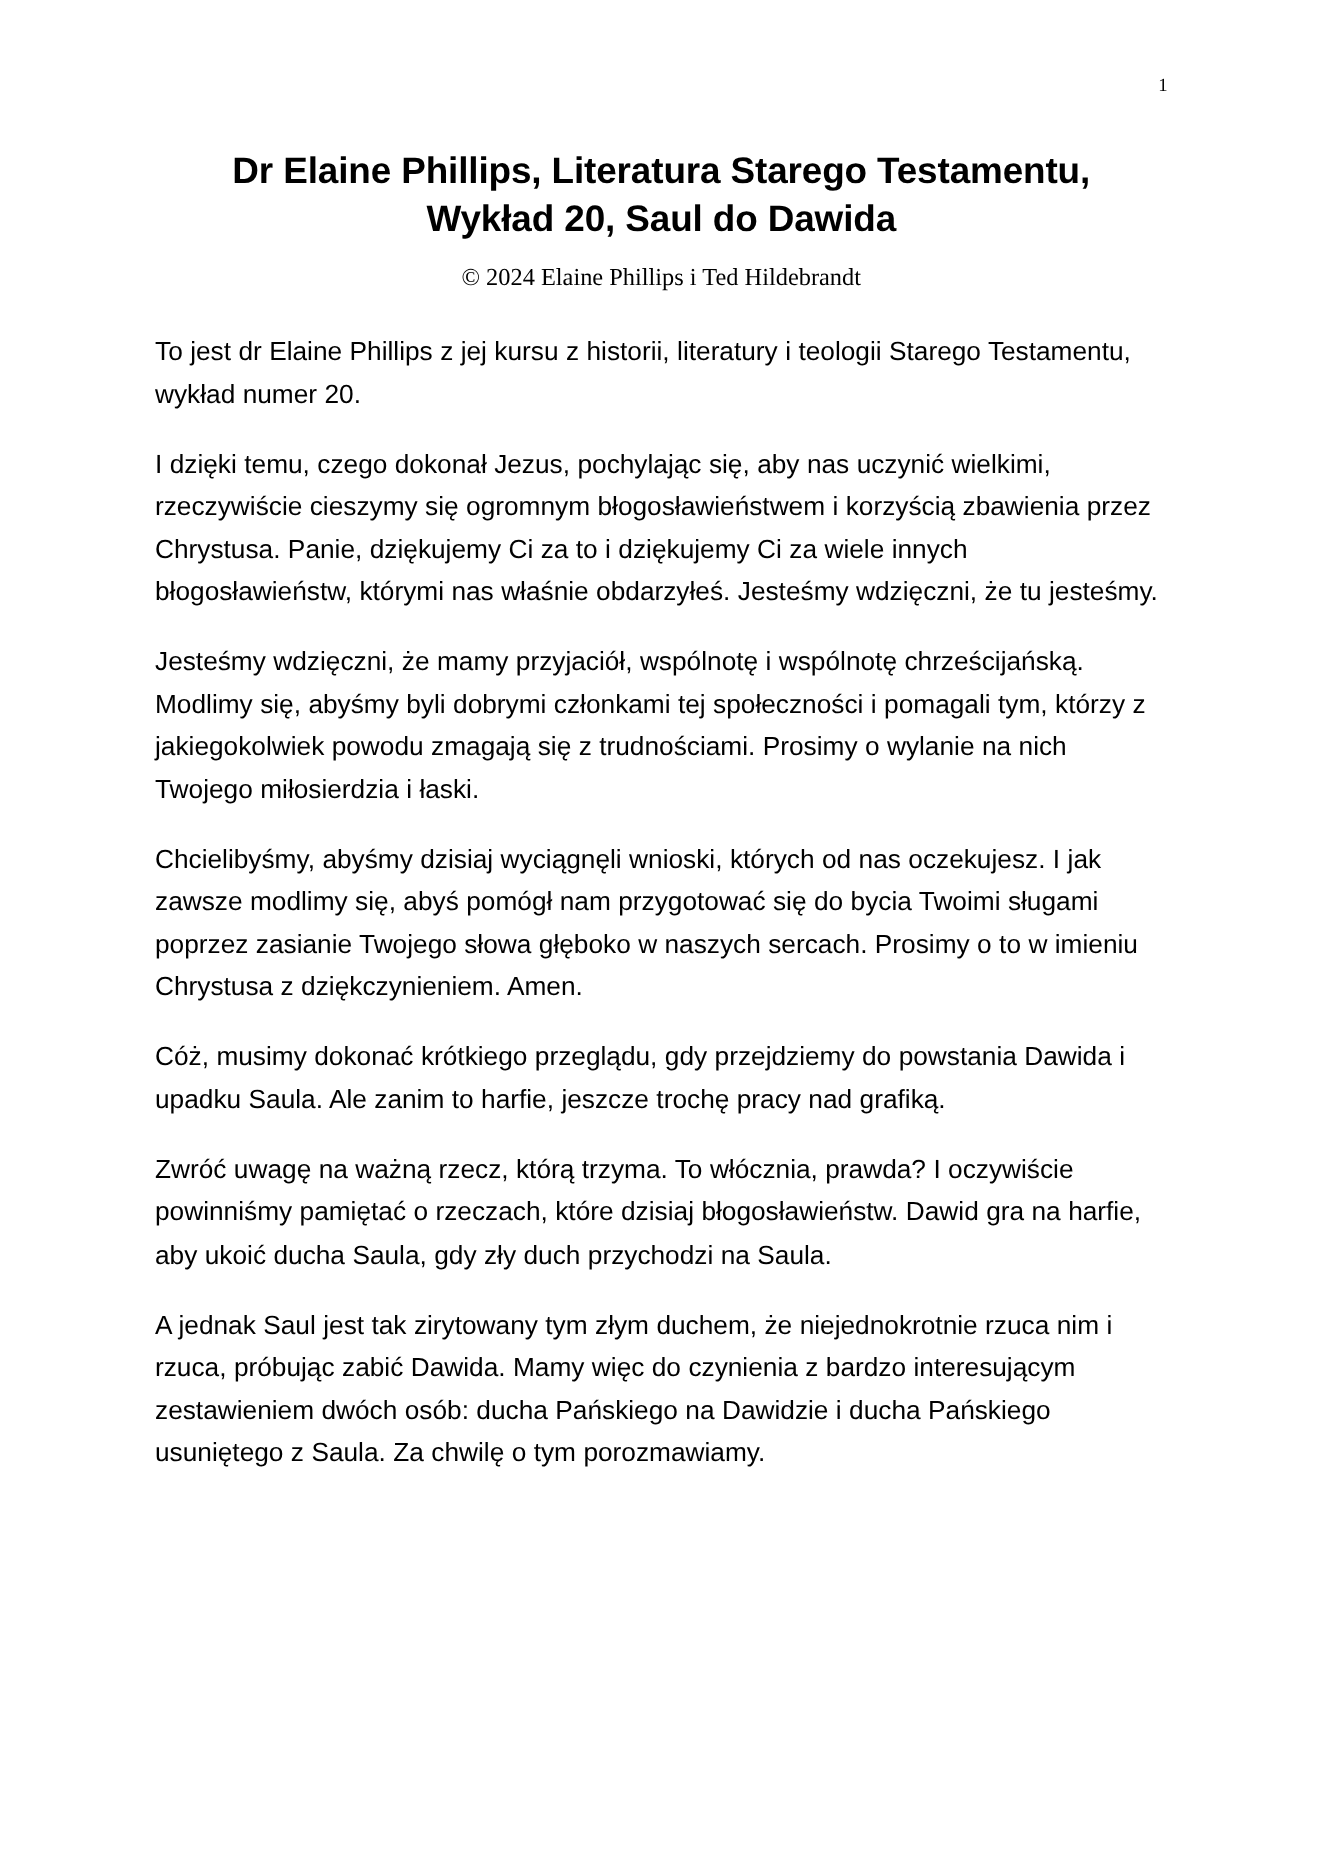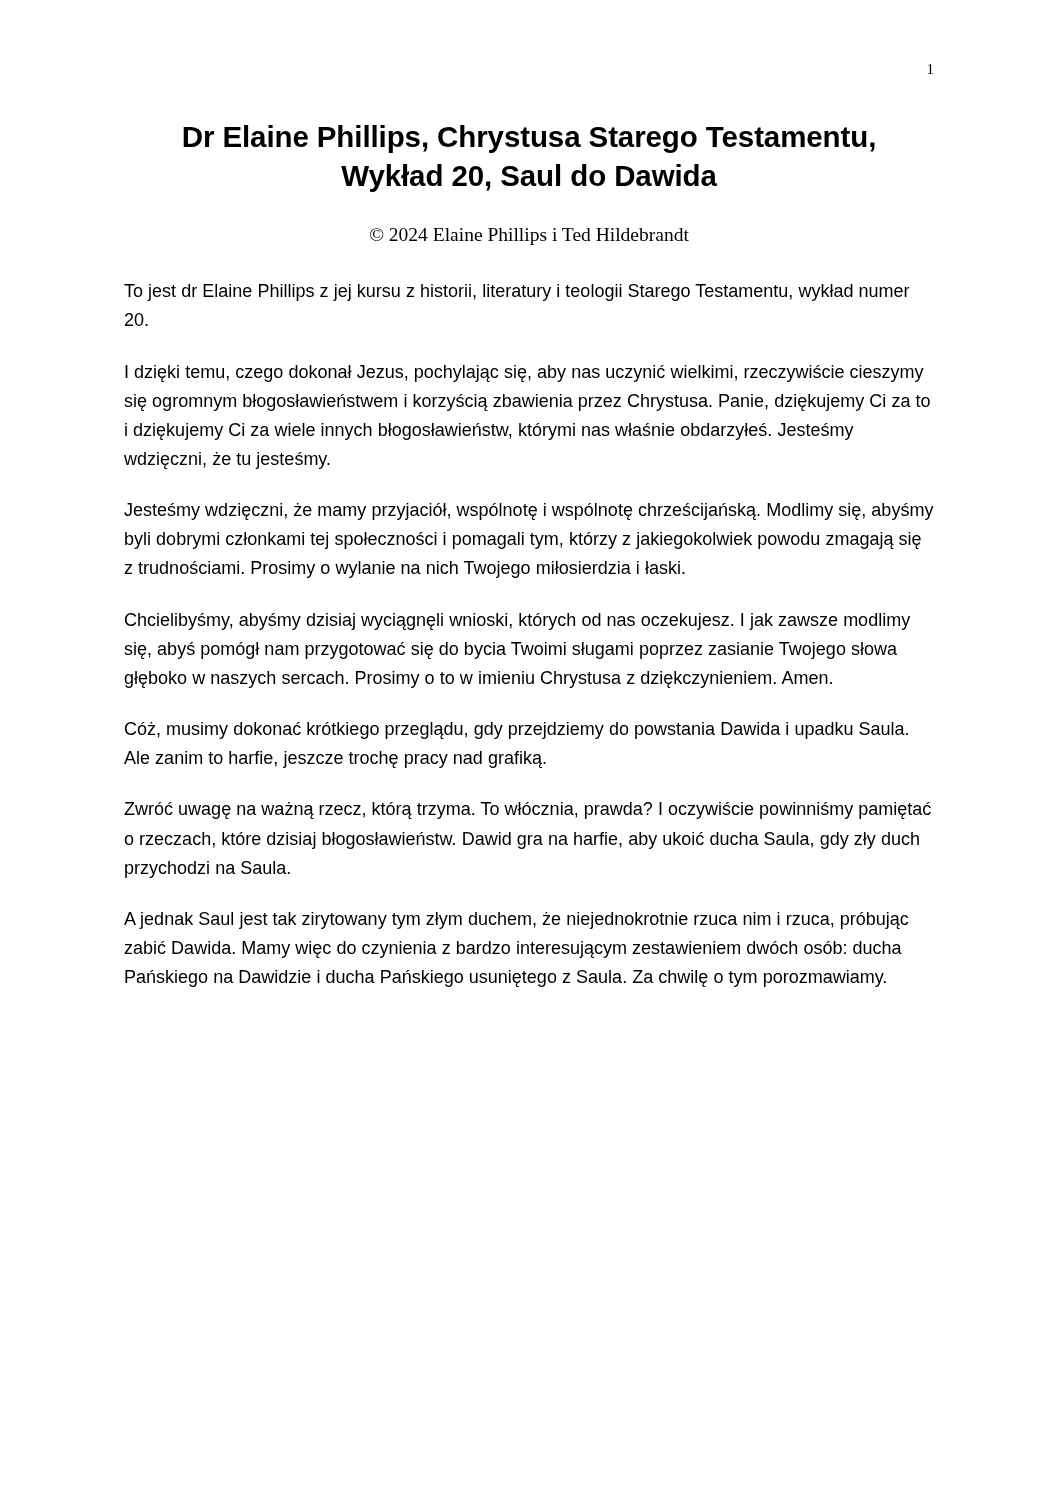--- a/index.html
+++ b/index.html
@@ -41,46 +41,46 @@
     font-size: 29.5px;
     line-height: 1.32;
     letter-spacing: -0.1px;
     margin: 0;
     padding: 0 18px;
   }
   .copyright {
     font-family: "Liberation Serif", serif;
     font-size: 19.5px;
     line-height: 1.3;
-    margin-top: 26px;
+    margin-top: 14px;
   }
   .body-text {
     margin-top: 30px;
   }
   .para {
     font-family: "Liberation Sans", sans-serif;
-    font-size: 18px;
+    font-size: 21px;
     line-height: 1.62;
     margin: 0 0 22px 0;
     text-align: left;
     word-spacing: 0.1px;
   }
   .para:last-child {
     margin-bottom: 0;
   }
 </style>
 </head>
 <body>
 
 <div class="page">
 
   <div class="page-number">1</div>
 
   <div class="title-block">
-    <h1 class="doc-title">Dr Elaine Phillips, Chrystusa Starego Testamentu, Wykład 20, Saul do Dawida</h1>
+    <h1 class="doc-title">Dr Elaine Phillips, Literatura Starego Testamentu, Wykład 20, Saul do Dawida</h1>
     <div class="copyright">© 2024 Elaine Phillips i Ted Hildebrandt</div>
   </div>
 
   <div class="body-text">
     <p class="para">To jest dr Elaine Phillips z jej kursu z historii, literatury i teologii Starego Testamentu, wykład numer 20.</p>
     <p class="para">I dzięki temu, czego dokonał Jezus, pochylając się, aby nas uczynić wielkimi, rzeczywiście cieszymy się ogromnym błogosławieństwem i korzyścią zbawienia przez Chrystusa. Panie, dziękujemy Ci za to i dziękujemy Ci za wiele innych błogosławieństw, którymi nas właśnie obdarzyłeś. Jesteśmy wdzięczni, że tu jesteśmy.</p>
     <p class="para">Jesteśmy wdzięczni, że mamy przyjaciół, wspólnotę i wspólnotę chrześcijańską. Modlimy się, abyśmy byli dobrymi członkami tej społeczności i pomagali tym, którzy z jakiegokolwiek powodu zmagają się z trudnościami. Prosimy o wylanie na nich Twojego miłosierdzia i łaski.</p>
     <p class="para">Chcielibyśmy, abyśmy dzisiaj wyciągnęli wnioski, których od nas oczekujesz. I jak zawsze modlimy się, abyś pomógł nam przygotować się do bycia Twoimi sługami poprzez zasianie Twojego słowa głęboko w naszych sercach. Prosimy o to w imieniu Chrystusa z dziękczynieniem. Amen.</p>
     <p class="para">Cóż, musimy dokonać krótkiego przeglądu, gdy przejdziemy do powstania Dawida i upadku Saula. Ale zanim to harfie, jeszcze trochę pracy nad grafiką.</p>
     <p class="para">Zwróć uwagę na ważną rzecz, którą trzyma. To włócznia, prawda? I oczywiście powinniśmy pamiętać o rzeczach, które dzisiaj błogosławieństw. Dawid gra na harfie, aby ukoić ducha Saula, gdy zły duch przychodzi na Saula.</p>

